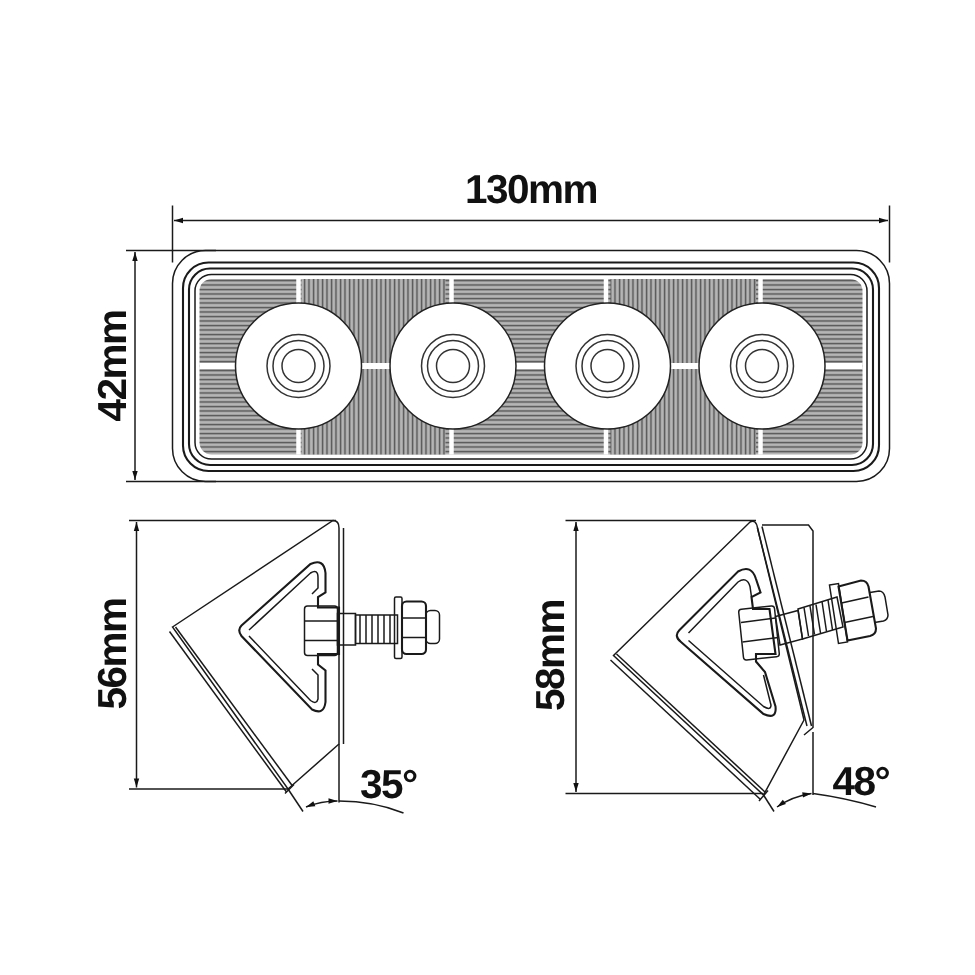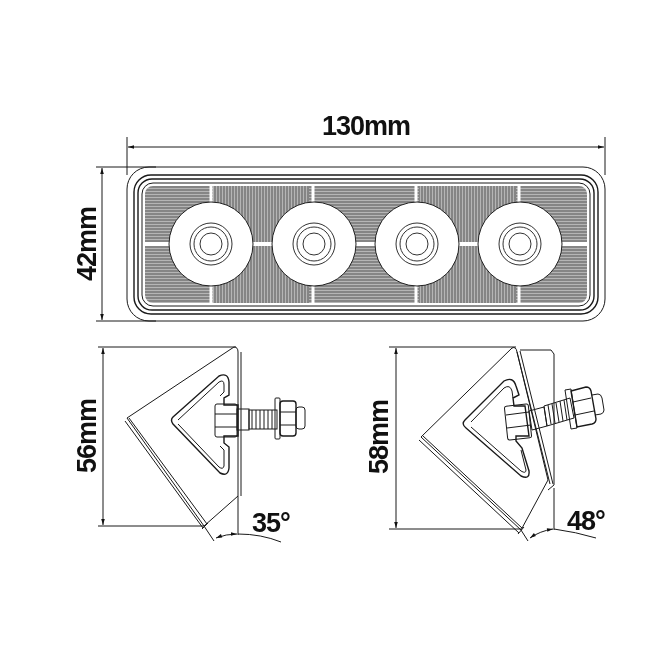--- a/index.html
+++ b/index.html
@@ -1,17 +1,17 @@
 <!DOCTYPE html>
 <html><head>
   <meta charset="utf-8">
   <style>
     html, body { margin: 0; padding: 0; background: #ffffff; }
     body { width: 650px; height: 650px; overflow: hidden; position: relative; }
-    #stage { position: absolute; left: 16px; top: 0; width: 528px; height: 650px; }
+    #stage { position: absolute; left: 4px; top: 0; width: 528px; height: 650px; }
     svg { display: block; }
     .lbl {
       font-family: "Liberation Sans", "DejaVu Sans", sans-serif;
       font-weight: 700;
       fill: #111111;
     }
     .ln { stroke: #1a1a1a; fill: none; stroke-width: 1; }
     .ln2 { stroke: #1a1a1a; fill: none; stroke-width: 1.4; }
   </style>
 </head>

